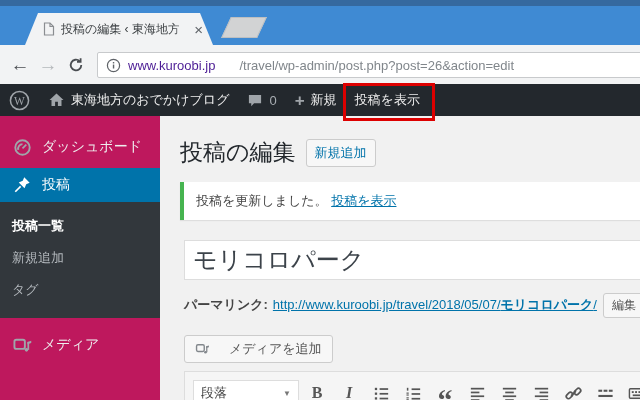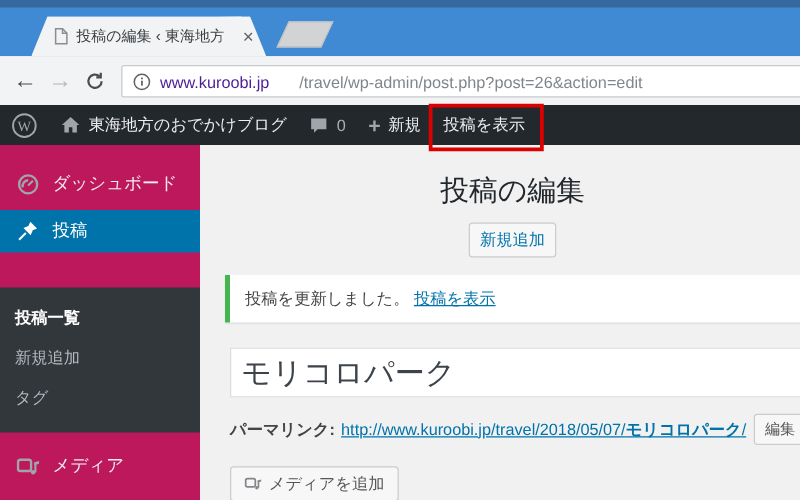--- a/index.html
+++ b/index.html
@@ -37,43 +37,43 @@
   .ab-plus { color:#a0a5aa; font-size:17px; font-weight:700; line-height:1; }
 
   
   .sidebar { position:absolute; left:0; top:116px; width:171px; height:284px; background:#be185d; padding-top:14px; color:#eee; }
   .menu-item { height:34px; display:flex; align-items:center; gap:10px; padding-left:12px; font-size:14px; color:#eee; position:relative; }
   .menu-item .mi-icon { color:#a0a5aa; display:flex; width:20px; justify-content:center; }
   .menu-item.active { background:#0073aa; color:#fff; margin-top:4px; }
   .menu-item.active .mi-icon { color:#fff; }
   .menu-item.active::after { content:""; position:absolute; right:0; top:50%; margin-top:-8px;
                              border:8px solid transparent; border-right-color:#f1f1f1; }
-  .submenu { background:#32373c; padding:8px 0 12px; margin-bottom:10px;margin-top:28px; }
+  .submenu { background:#32373c; padding:8px 0 12px; margin-bottom:10px; }
   .submenu-link { display:block; padding:7px 12px; font-size:13px; color:#b4b9be; text-decoration:none; }
   .submenu-link.current { color:#fff; font-weight:700; }
 
   
   .content { position:absolute; left:160px; top:116px; width:480px; height:284px; background:#f1f1f1; overflow:hidden; }
-  .h-row { margin:22px 0 0 20px; display:flex; align-items:center; gap:10px;flex-direction:column; }
+  .h-row { margin:22px 0 0 20px; display:flex; align-items:center; gap:10px; }
   .page-h1 { font-size:23px; font-weight:400; color:#23282d; line-height:1.3; }
   .add-new-btn { font-size:13px; color:#0073aa; background:#f7f7f7; border:1px solid #ccc; border-radius:3px;
                  padding:4px 8px; line-height:1.4; cursor:pointer; }
   .notice { margin:14px 0 0 20px; margin-right:-10px; background:#fff; border-left:4px solid #46b450;
             box-shadow:0 1px 1px rgba(0,0,0,.08); padding:10px 12px; font-size:13px; color:#444; }
   .notice a { color:#0073aa; }
   .title-input { margin:20px 0 0 24px; display:block; width:calc(100% - 16px); height:40px; background:#fff;
                  border:1px solid #ddd; font-size:24px; color:#3c434a; padding:3px 8px;
                  font-family:"Liberation Sans","DejaVu Sans",sans-serif; }
   .permalink { margin:13px 0 0 24px; font-size:13px; color:#444; white-space:nowrap; display:flex; align-items:center; }
   .permalink strong { font-weight:700; }
   .pl-link { color:#0073aa; margin-left:5px; text-decoration:underline; }
   .pl-slug { font-weight:700; }
   .pl-edit { margin-left:6px; font-size:12px; color:#555; background:#f7f7f7; border:1px solid #ccc; border-radius:3px;
              padding:2px 8px; line-height:1.6; cursor:pointer; flex:0 0 auto; }
-  .media-btn { margin:17px 0 0 24px; display:inline-flex; align-items:center; gap:5px; font-size:13px; color:#555;
+  .media-btn { margin:17px 0 0 24px; display:inline-flex; align-items:center; gap:19px; font-size:13px; color:#555;
                background:#f7f7f7; border:1px solid #ccc; border-radius:3px; padding:4px 10px; cursor:pointer; }
   .media-btn .mb-icon { color:#82878c; display:flex; }
   .editor-bar { margin:8px 0 0 24px; margin-right:-10px; height:44px; background:#f5f5f5; border:1px solid #ddd;
                 display:flex; align-items:center; padding:0 0 0 8px; gap:4px; }
   .fmt-select { width:106px; height:27px; background:#fff; border:1px solid #ddd; display:flex; align-items:center;
                 justify-content:space-between; padding:0 7px; font-size:13px; color:#444; cursor:pointer; flex:0 0 auto; }
   .fmt-caret { font-size:8px; color:#777; }
   .tb { width:28px; height:26px; display:flex; align-items:center; justify-content:center; color:#555;
         background:transparent; border:none; cursor:pointer; flex:0 0 auto; }
   .tb-b { font-family:"Liberation Serif","DejaVu Serif",serif; font-weight:700; font-size:16px; }

